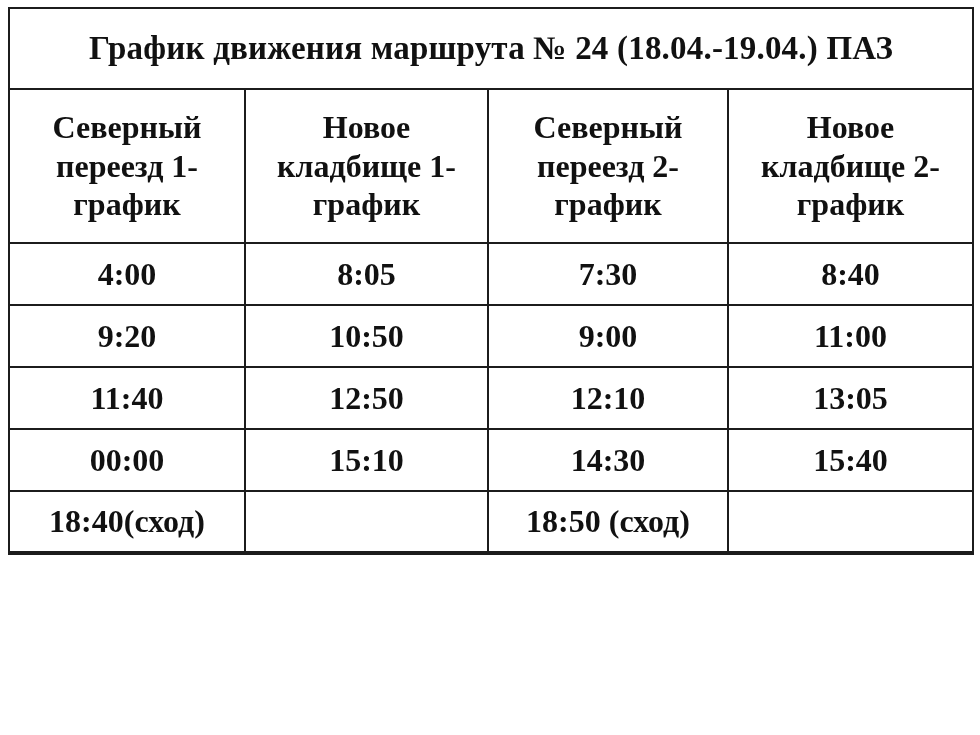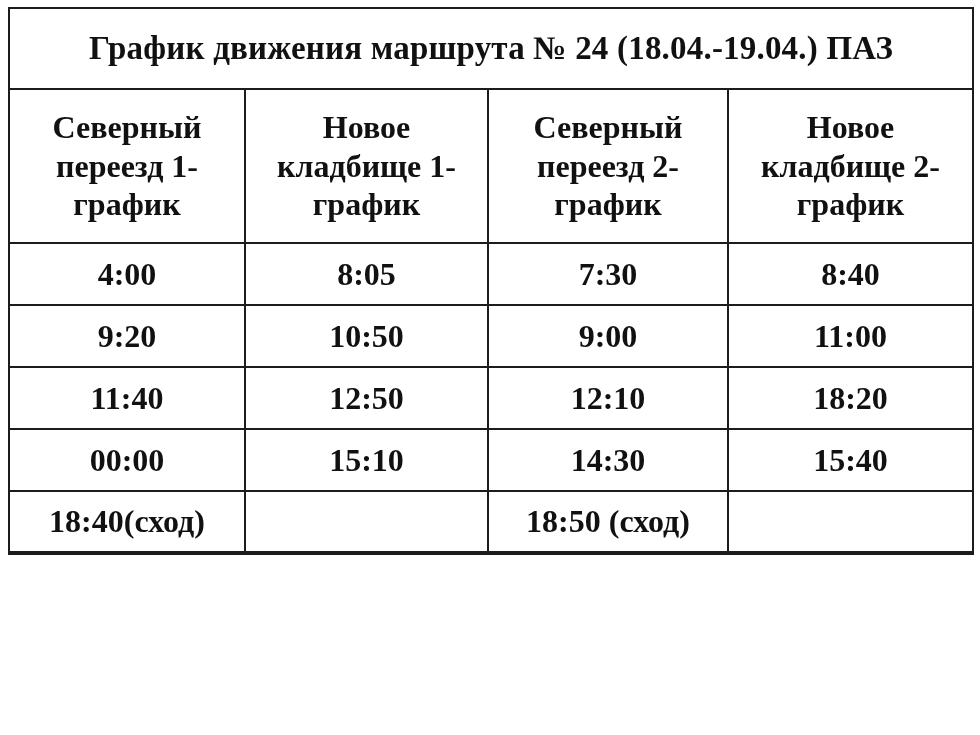--- a/index.html
+++ b/index.html
@@ -101,21 +101,21 @@
         <td class="time-cell">9:20</td>
         <td class="time-cell">10:50</td>
         <td class="time-cell">9:00</td>
         <td class="time-cell">11:00</td>
       </tr>
 
       <tr>
         <td class="time-cell">11:40</td>
         <td class="time-cell">12:50</td>
         <td class="time-cell">12:10</td>
-        <td class="time-cell">18:20</td>
+        <td class="time-cell">13:05</td>
       </tr>
 
       <tr>
         <td class="time-cell">00:00</td>
         <td class="time-cell">15:10</td>
         <td class="time-cell">14:30</td>
         <td class="time-cell">15:40</td>
       </tr>
 
 

